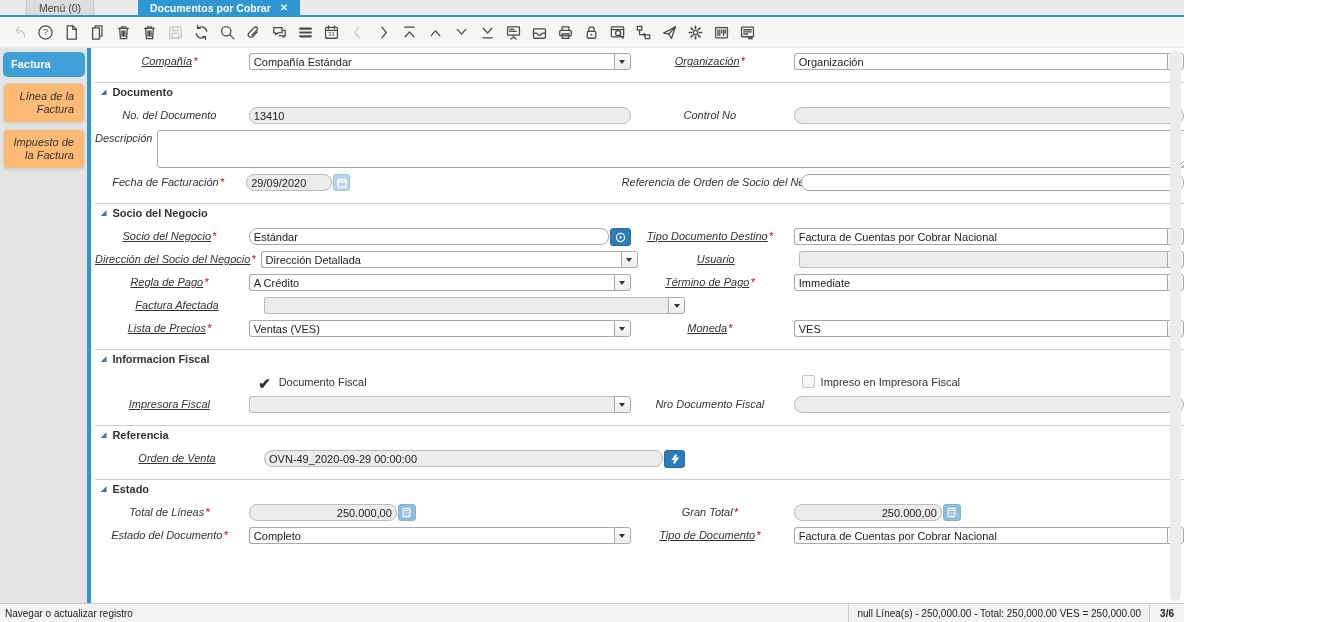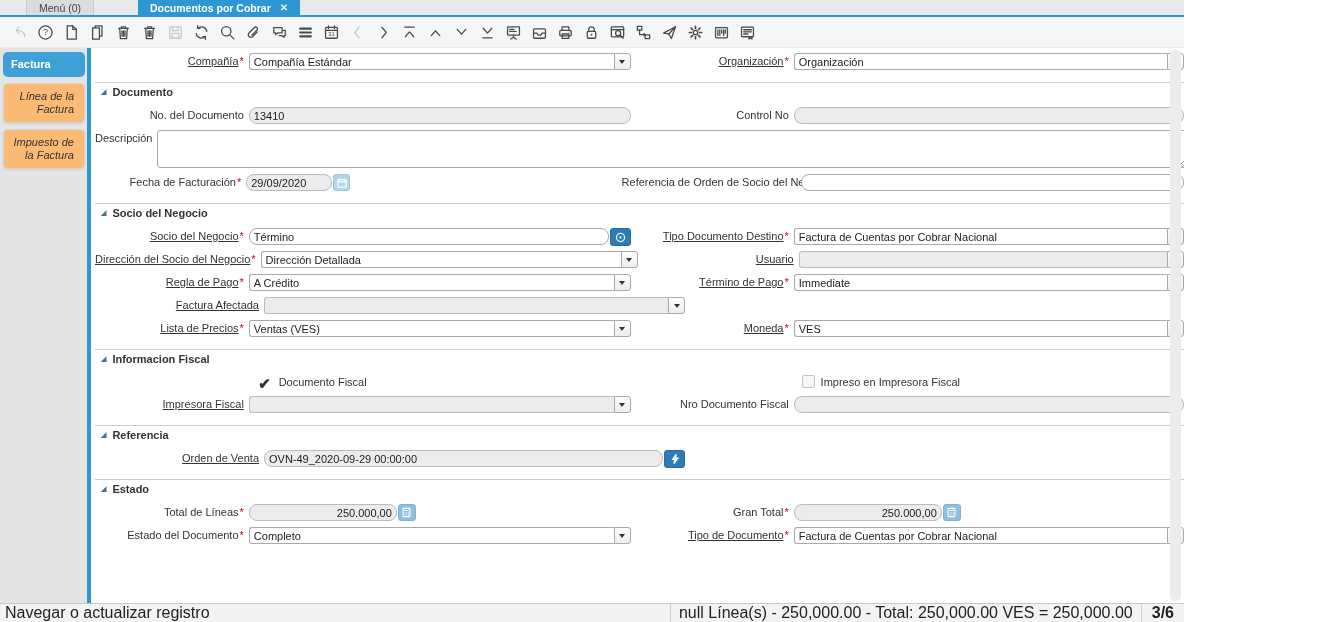--- a/index.html
+++ b/index.html
@@ -25,21 +25,21 @@
   .side-tab.active { background:#3fa0d8; color:#fff; font-weight:bold; }
   .side-tab.inactive { background:#fdba74; border:1px solid #d6d6d6; box-shadow:0 1px 2px rgba(0,0,0,.10); color:#333; font-style:italic; text-align:right; padding-right:10px; }
 
   
   .content { position:absolute; left:91px; top:48px; right:0; bottom:19px; background:#fff; padding:5px 0 0 4px; overflow:hidden; }
   .vscroll { position:absolute; right:3px; top:2px; bottom:2px; width:11px; background:#ececec; border-radius:5px; }
 
   .frow { display:flex; align-items:flex-start; height:17px; margin-bottom:6px; }
   .frow.tall { height:38px; }
   .frow.chkrow { height:16px; }
-  .lbl { width:164px; text-align:right; padding-top:2px; white-space:nowrap; color:#333; }
+  .lbl { width:164px; text-align:center; padding-top:2px; white-space:nowrap; color:#333;font-style:italic; }
   .lbl-r { width:174px; }
   .link { text-decoration:underline; }
   .req { color:#cc0000; margin-left:1px; }
   .fld-l { margin-left:5px; width:421px; display:flex; }
   .fld-r { margin-left:5px; width:430px; display:flex; }
   .pad8 { padding-left:8px; }
 
   .tbox { flex:1; height:17px; border:1px solid #a9a9a9; border-radius:8px; background:#fff; display:flex; align-items:center; padding:0 4px; overflow:hidden; white-space:nowrap; color:#222; }
   .tbox.ro { background:#ececec; border-color:#bcbcbc; }
   .tbox.num { justify-content:flex-end; }
@@ -57,21 +57,21 @@
   .resize-grip { position:absolute; right:3px; bottom:3px; width:7px; height:7px; background:repeating-linear-gradient(135deg, transparent 0 2px, #999 2px 3px); pointer-events:none; }
 
   .chk { width:13px; height:13px; border:1px solid #c5c5c5; border-radius:2px; background:#f7f7f7; margin-top:1px; flex:none; display:flex; align-items:center; justify-content:center; }
   .chk.checked { border:none; background:none; width:16px; height:16px; font-size:15px; font-weight:bold; color:#333; line-height:15px; }
   .chklbl { margin-left:6px; padding-top:2px; }
 
   .sect { border-top:1px solid #ccc; margin:12px 0 9px 0; padding:3px 0 0 6px; font-weight:bold; color:#333; display:flex; align-items:center; }
   .tri { color:#4a6f93; font-size:7px; margin-right:6px; line-height:10px; }
 
   
-  .statusbar { position:absolute; bottom:0; left:0; right:0; height:19px; background:#f3f3f3; border-top:1px solid #c8c8c8; display:flex; align-items:stretch; font-size:16px; color:#222; }
+  .statusbar { position:absolute; bottom:0; left:0; right:0; height:19px; background:#f3f3f3; border-top:1px solid #c8c8c8; display:flex; align-items:stretch; font-size:10px; color:#222; }
   .sb-left { flex:1; display:flex; align-items:center; padding-left:5px; }
   .sb-summary { display:flex; align-items:center; padding:0 8px; border-left:1px solid #cfcfcf; }
   .sb-page { display:flex; align-items:center; padding:0 10px; border-left:1px solid #cfcfcf; font-weight:bold; }
 </style>
 </head>
 <body>
 
 <div class="app">
 
   <div class="tabbar">
@@ -358,21 +358,21 @@
 
     <div class="sect">
         <span class="tri">◢</span>
         <span>Socio del Negocio</span>
       </div>
 
     <div class="frow">
       <div class="lbl"><span class="link">Socio del Negocio</span><span class="req">*</span></div>
       <div class="fld-l">
         <div class="tbox">
-            <span>Término</span>
+            <span>Estándar</span>
           </div>
         <div class="bbtn">
           <svg width="13" height="13" viewBox="0 0 16 16" fill="none" stroke="#ffffff" stroke-width="1.5">
               <circle cx="8" cy="8" r="5"></circle>
               <circle cx="8" cy="8" r="1.4" fill="#ffffff" stroke="none"></circle>
             </svg>
         </div>
       </div>
       <div class="lbl lbl-r"><span class="link">Tipo Documento Destino</span><span class="req">*</span></div>
       <div class="fld-r">

